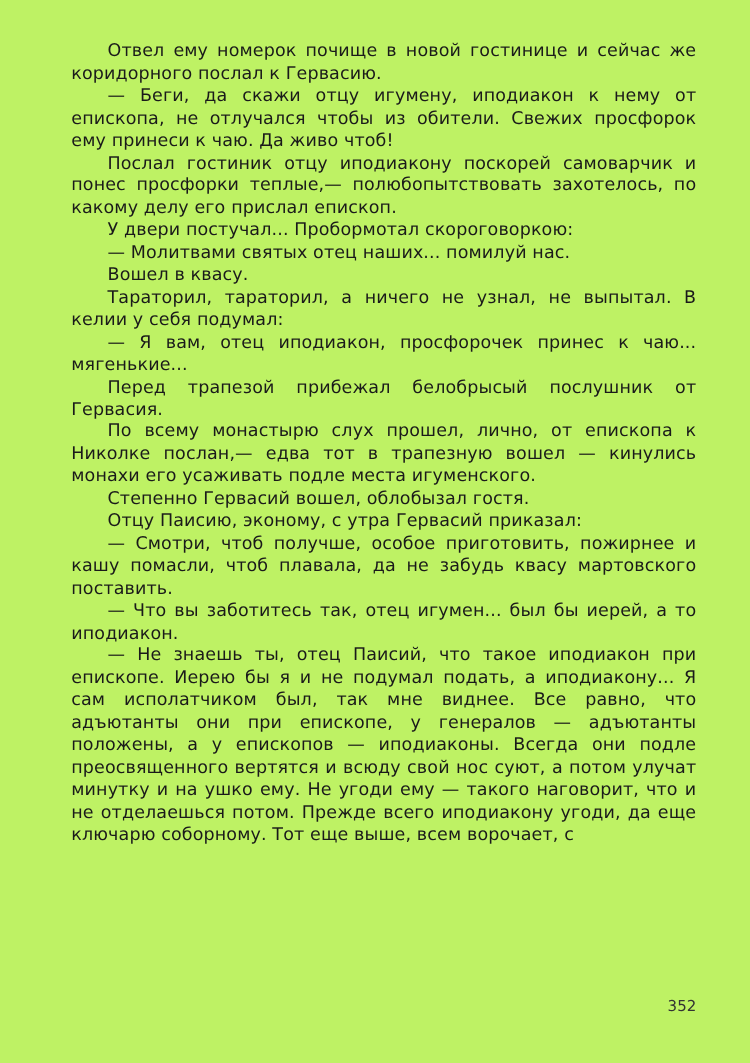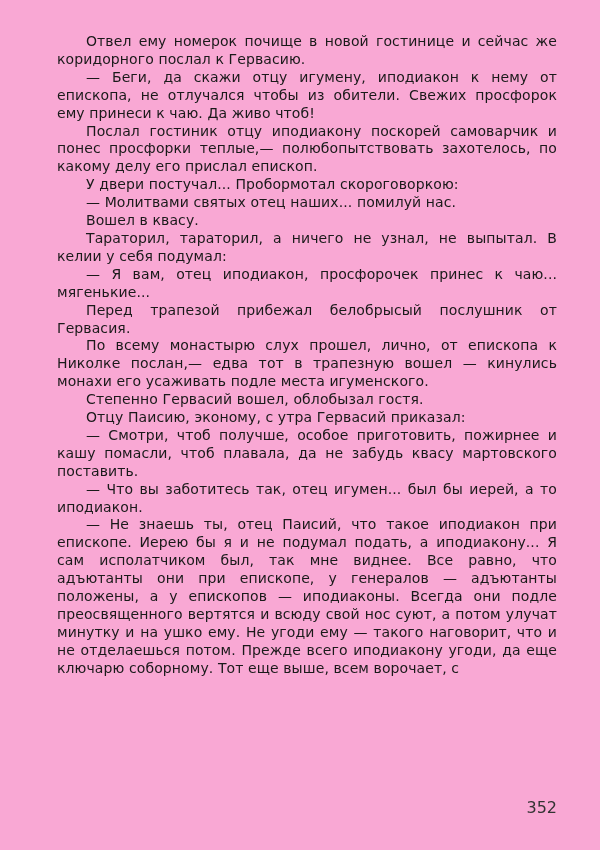--- a/index.html
+++ b/index.html
@@ -4,21 +4,21 @@
 <style>
   html, body {
     margin: 0;
     padding: 0;
     background: #ffffff;
   }
   .book-page {
     position: relative;
     width: 600px;
     height: 850px;
-    background: #f9a8d4;
+    background: #bef264;
     overflow: hidden;
     font-family: "DejaVu Sans", "Liberation Sans", sans-serif;
     color: #1a1a1a;
   }
   .text-block {
     position: absolute;
     left: 57px;
     top: 33px;
     width: 500px;
   }
@@ -31,21 +31,21 @@
     text-indent: 29px;
     letter-spacing: 0.1px;
     color: #1a1a1a;
   }
   .page-number {
     position: absolute;
     top: 798px;
     left: 57px;
     width: 500px;
     text-align: right;
-    font-size: 16px;
+    font-size: 12px;
     color: #333333;
   }
 </style>
 </head>
 <body>
 
 <div class="book-page">
   <div class="text-block">
     <p>Отвел ему номерок почище в новой гостинице и сейчас же коридорного послал к Гервасию.</p>
     <p>— Беги, да скажи отцу игумену, иподиакон к нему от епископа, не отлучался чтобы из обители. Свежих просфорок ему принеси к чаю. Да живо чтоб!</p>

